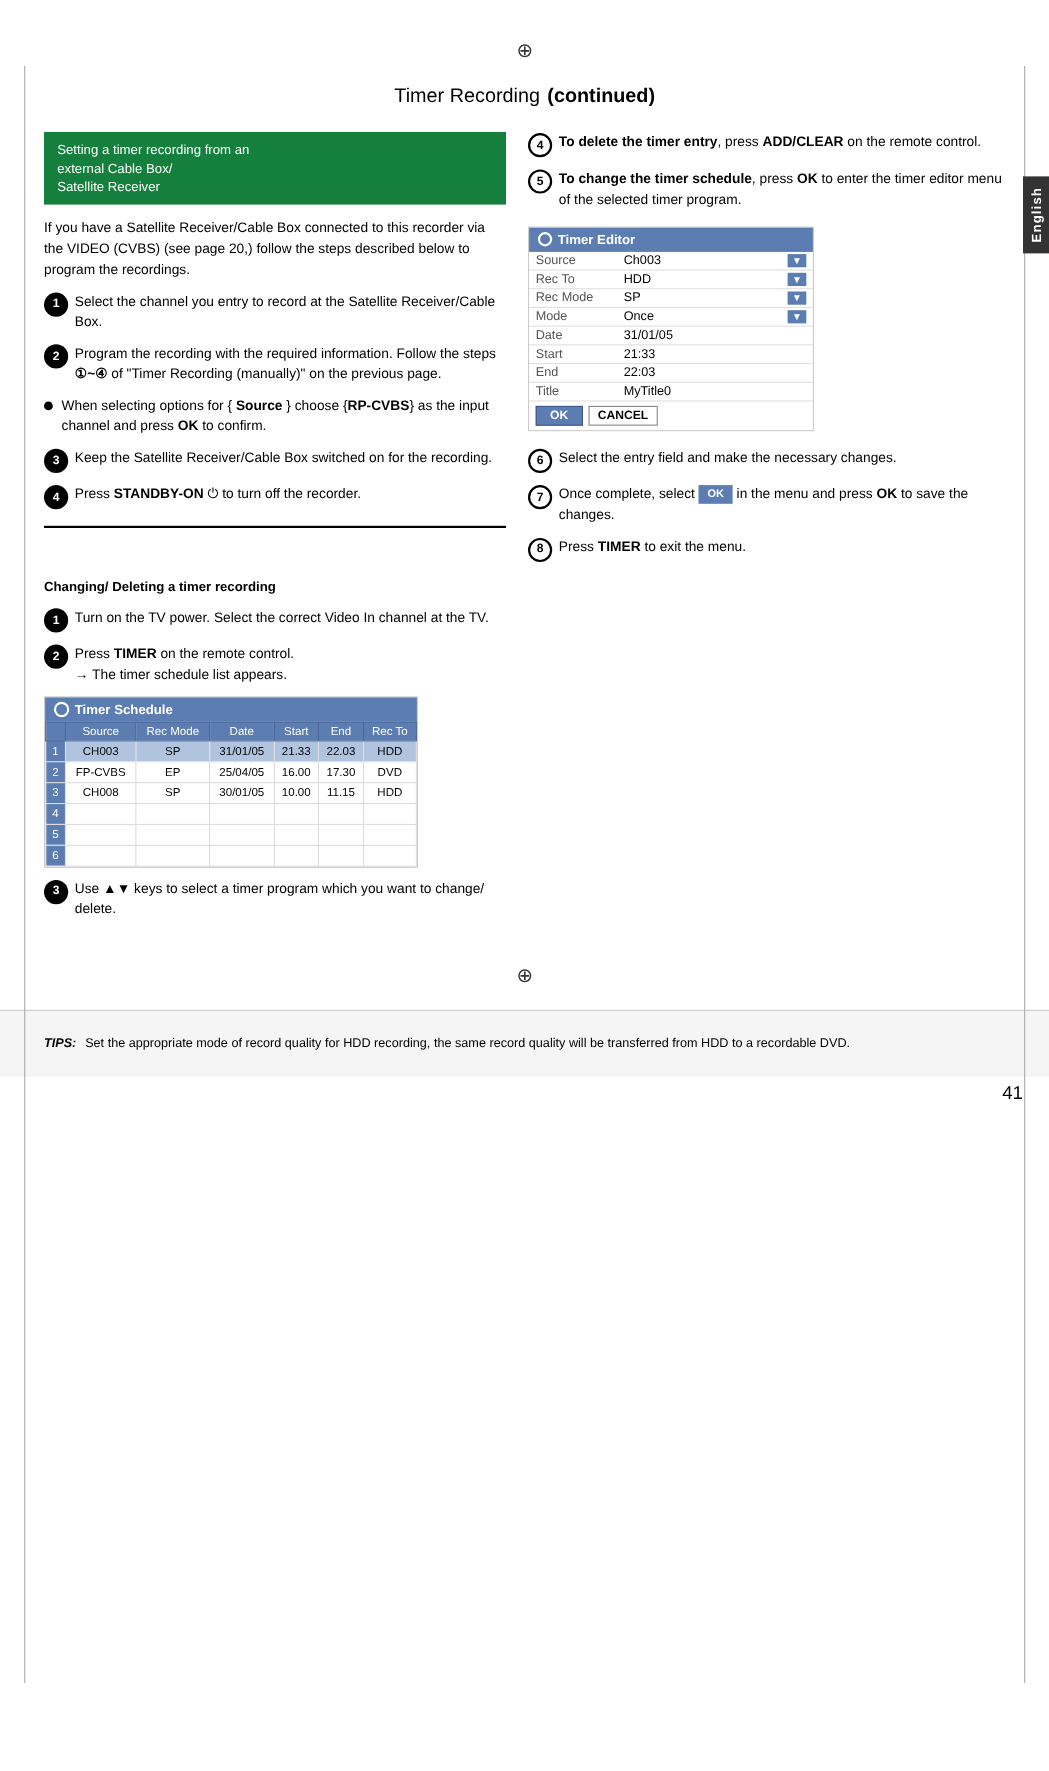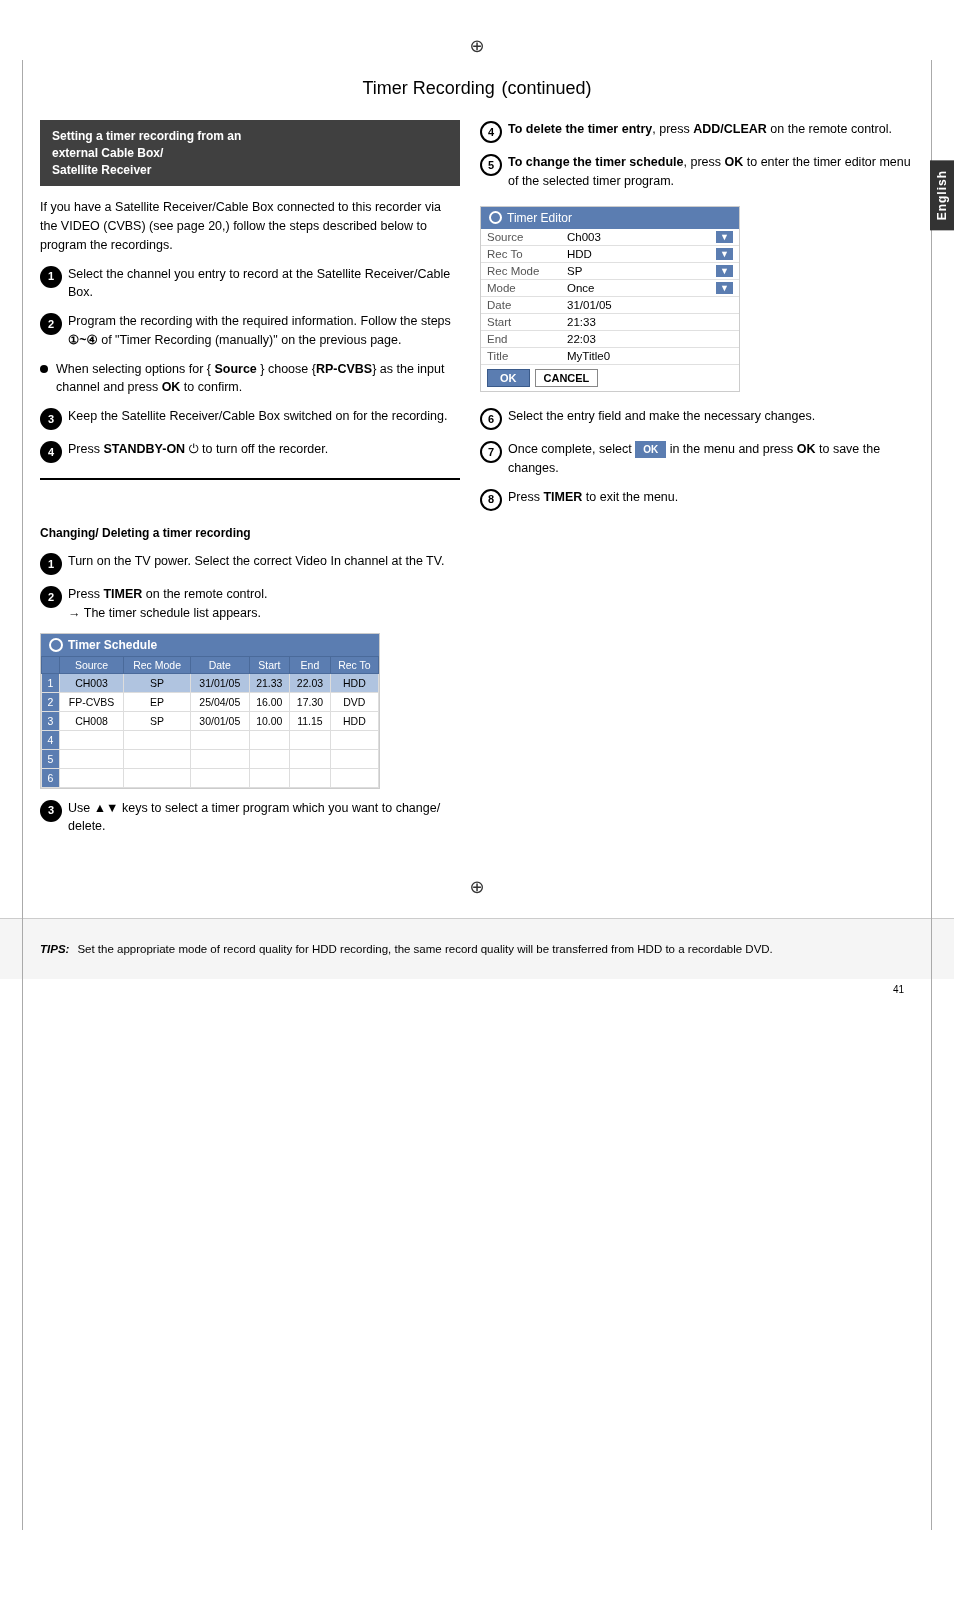--- a/index.html
+++ b/index.html
@@ -70,25 +70,25 @@
       width: 420px;
       flex-shrink: 0;
     }
 
     .right-column {
       flex: 1;
     }
 
     
     .setting-box {
-      background: #404040;
+      background: #15803d;
       color: #fff;
       padding: 8px 12px;
       font-size: 12px;
-      font-weight: bold;
+      font-weight: normal;
       line-height: 1.4;
       margin-bottom: 12px;
     }
 
     
     .para {
       font-size: 12.5px;
       line-height: 1.5;
       margin-bottom: 10px;
     }
@@ -152,21 +152,21 @@
       border: 1px solid #ccc;
       margin: 15px 0;
       width: 260px;
     }
 
     .timer-editor-header {
       background: #5b7db1;
       color: #fff;
       padding: 4px 8px;
       font-size: 12px;
-      font-weight: normal;
+      font-weight: bold;
       display: flex;
       align-items: center;
       gap: 5px;
     }
 
     .timer-editor-table {
       width: 100%;
       border-collapse: collapse;
       font-size: 11.5px;
     }
@@ -290,22 +290,22 @@
 
     .tips-label {
       font-style: italic;
       font-weight: bold;
       flex-shrink: 0;
     }
 
     
     .page-number {
       text-align: right;
-      padding-right: 50px;
-      font-size: 10px;
+      padding-right: 24px;
+      font-size: 17px;
       margin-top: 5px;
     }
 
     
     .inline-btn {
       display: inline-block;
       background: #5b7db1;
       color: #fff;
       padding: 1px 8px;
       font-size: 10px;
@@ -342,21 +342,21 @@
   <div class="left-border"></div>
   <div class="right-border"></div>
 
   <div class="english-tab">English</div>
 
   <div class="compass">⊕</div>
 
   <div class="page-title-area">
     <div class="page-title">
       <span>Timer Recording</span>
-      <span style="font-weight:normal;font-size:18px;">(continued)</span>
+      <span style="font-weight:bold;font-size:18px;">(continued)</span>
     </div>
   </div>
 
   <div class="main-content">
 
     <div class="left-column">
 
       <div class="setting-box">
         <span>Setting a timer recording from an</span><br>
         <span>external Cable Box/</span><br>

